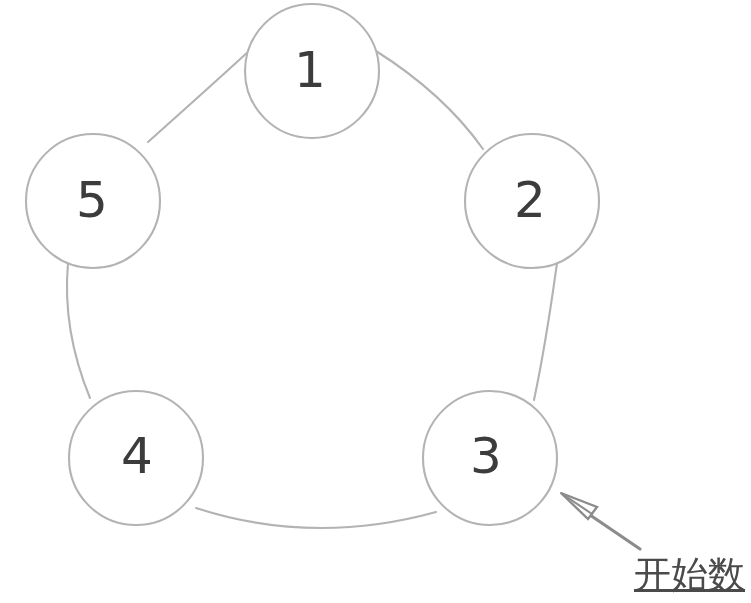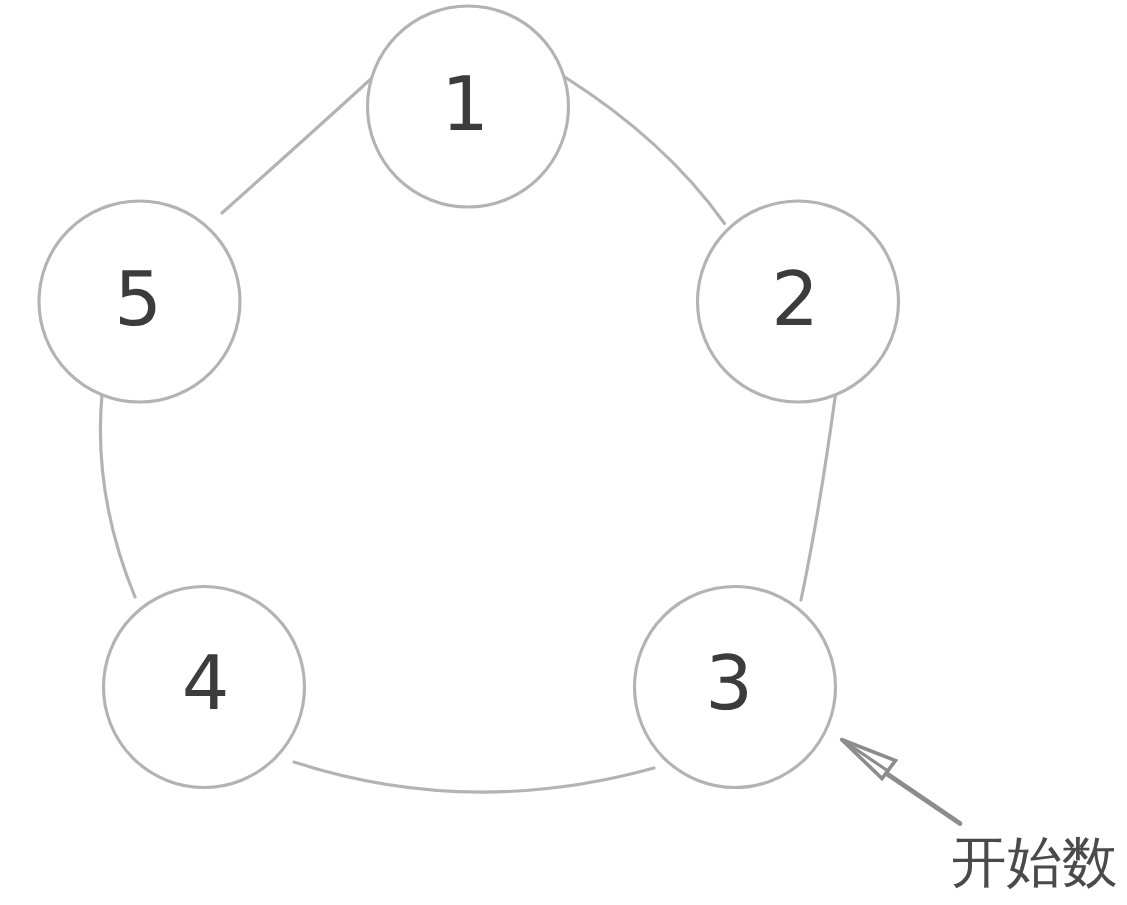--- a/index.html
+++ b/index.html
@@ -112,15 +112,15 @@
     </g>
 
     <g>
       <line class="annot-line" x1="640" y1="549" x2="590" y2="515"></line>
       <polygon class="annot-head" points="561,493 597,507 588,519"></polygon>
       <line class="annot-line" style="stroke-width:2.1" x1="561" y1="493" x2="592" y2="514"></line>
     </g>
 
   </svg>
 
-  <div class="annot-text" style="left:634px; top:556px;">开始数</div>
+  <div class="annot-text" style="left:634px; top:556px;text-decoration:underline;">开始数</div>
 
 </div>
 
 </body></html>

